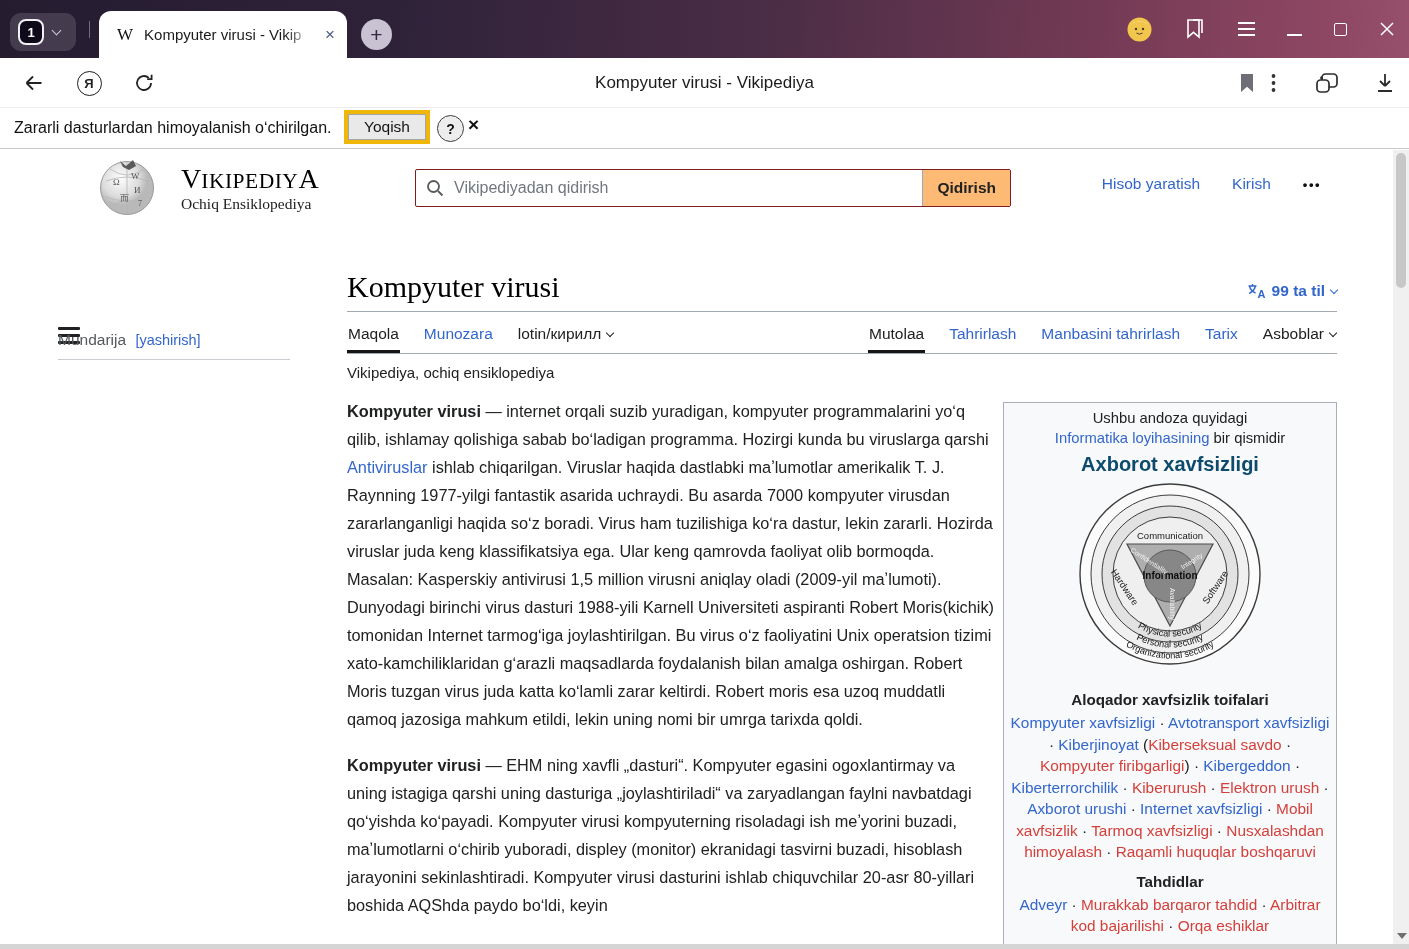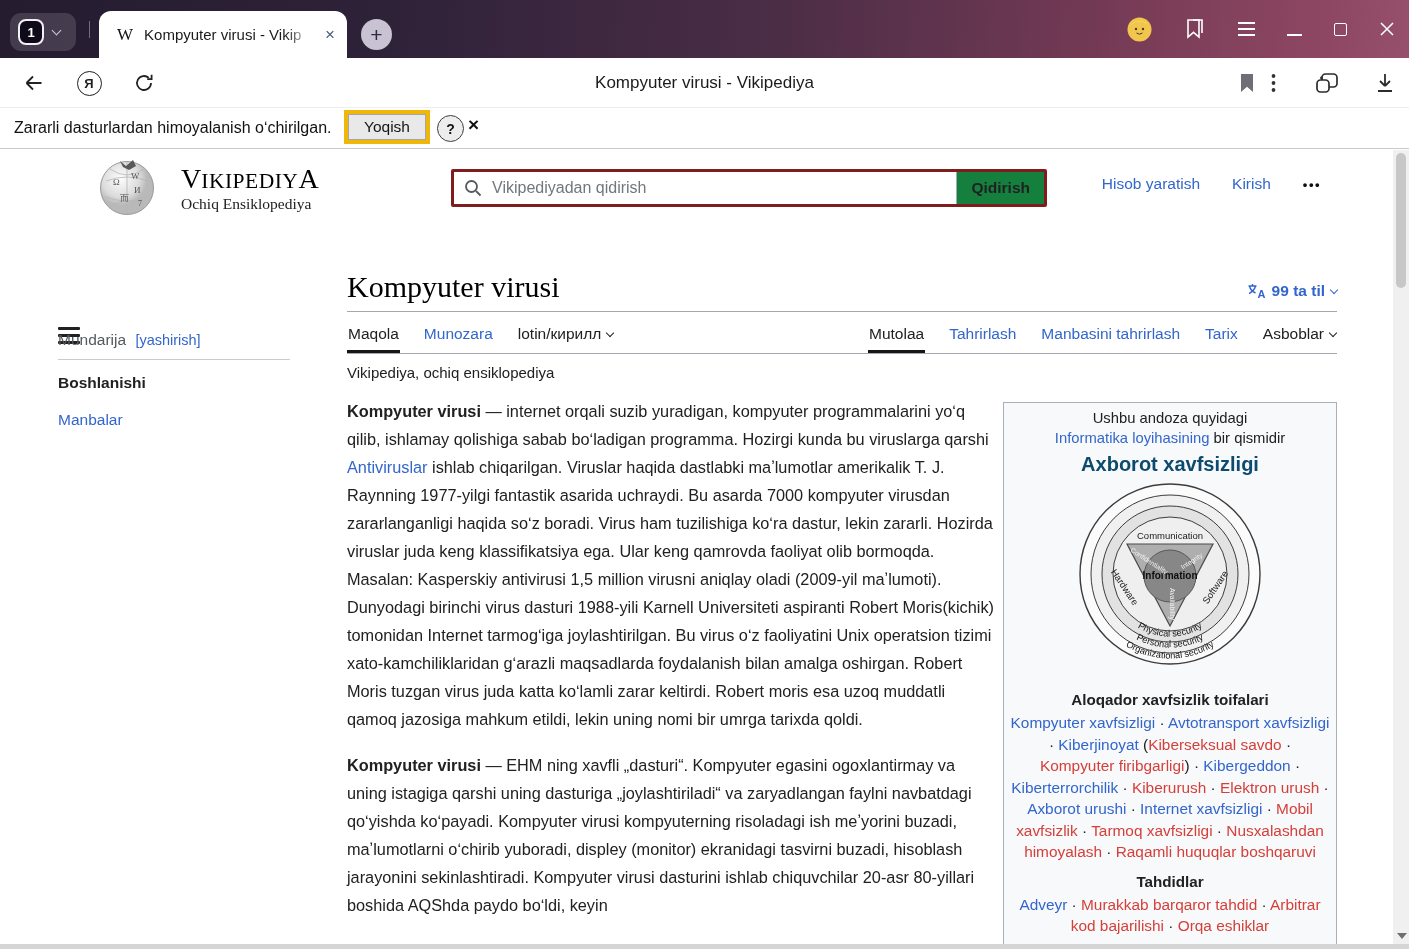--- a/index.html
+++ b/index.html
@@ -53,26 +53,26 @@
 
   
   .wiki { position:absolute; left:0; top:149px; width:1392px; bottom:0; background:#fff; overflow:hidden; }
   .whamb { position:absolute; left:58px; top:178px; }
   .whamb span { display:block; width:22px; height:2.6px; background:#202122; margin:0 0 4.5px; border-radius:1px; }
   .wlogo { position:absolute; left:98px; top:8px; }
   .wlogo-txt { position:absolute; left:181px; top:14px; font-family:"Liberation Serif","DejaVu Serif",serif; color:#000; }
   .lg-big { font-size:28px; }
   .lg-small { font-size:21.5px; letter-spacing:.5px; }
   .lg-sub { font-size:15.5px; margin-top:0px; color:#202122; }
-  .searchwrap { position:absolute; left:415px; top:20px; width:596px; height:38px; border:3px solid #7f1d1d; border-radius:2px;
-    display:flex; align-items:stretch; background:#fff;margin-left:36px; }
+  .searchwrap { position:absolute; left:415px; top:20px; width:596px; height:38px; border:1px solid #7f1d1d; border-radius:2px;
+    display:flex; align-items:stretch; background:#fff; }
   .s-ico { width:38px; display:flex; align-items:center; justify-content:center; }
   .searchwrap input { flex:1; border:none; outline:none; font-size:16px; font-family:inherit; color:#202122; }
   .searchwrap input::placeholder { color:#72777d; }
-  .s-btn { border:none; border-left:1px solid #a2a9b1; background:#15803d; font-weight:bold; font-size:15.5px; color:#202122;
+  .s-btn { border:none; border-left:1px solid #a2a9b1; background:#fdba74; font-weight:bold; font-size:15.5px; color:#202122;
     padding:0 14px; font-family:inherit; }
   .acct { position:absolute; right:71px; top:26px; display:flex; align-items:center; gap:32px; font-size:15.5px; }
   .bluelink { color:#3366cc; text-decoration:none; cursor:pointer; }
   .redlink { color:#d43f3a; text-decoration:none; cursor:pointer; }
   .acct-dots { color:#111; font-size:13px; letter-spacing:1.5px; font-weight:bold; }
 
   
   .sb { position:absolute; left:58px; top:182px; width:232px; font-size:15.5px; }
   .sb-head { color:#54595d; }
   .sb-hide { font-size:14.5px; margin-left:5px; }
@@ -276,24 +276,20 @@
       <span class="bluelink">Kirish</span>
       <span class="acct-dots">•••</span>
     </div>
 
     <div class="sb">
       <div>
         <span class="sb-head">Mundarija</span>
         <span class="bluelink sb-hide">[yashirish]</span>
       </div>
       <hr>
-      <div id="sb-items">
-          <div class="sb-item active">Boshlanishi</div>
-          <div class="sb-item"><span class="bluelink">Manbalar</span></div>
-        </div>
     </div>
 
     <div class="main">
       <div class="titlerow">
         <h1 class="ptitle">Kompyuter virusi</h1>
         <div class="langsel">
           <svg width="19" height="16" viewBox="0 0 19 16">
               <g stroke="#3366cc" stroke-width="1.4" fill="none">
                 <path d="M1.5 3h8M5.5 1v2M2.5 3c.6 3 3.4 5.8 6 7M8.5 3c-.8 3.4-3.6 6-6.4 7.6"></path>
               </g>

